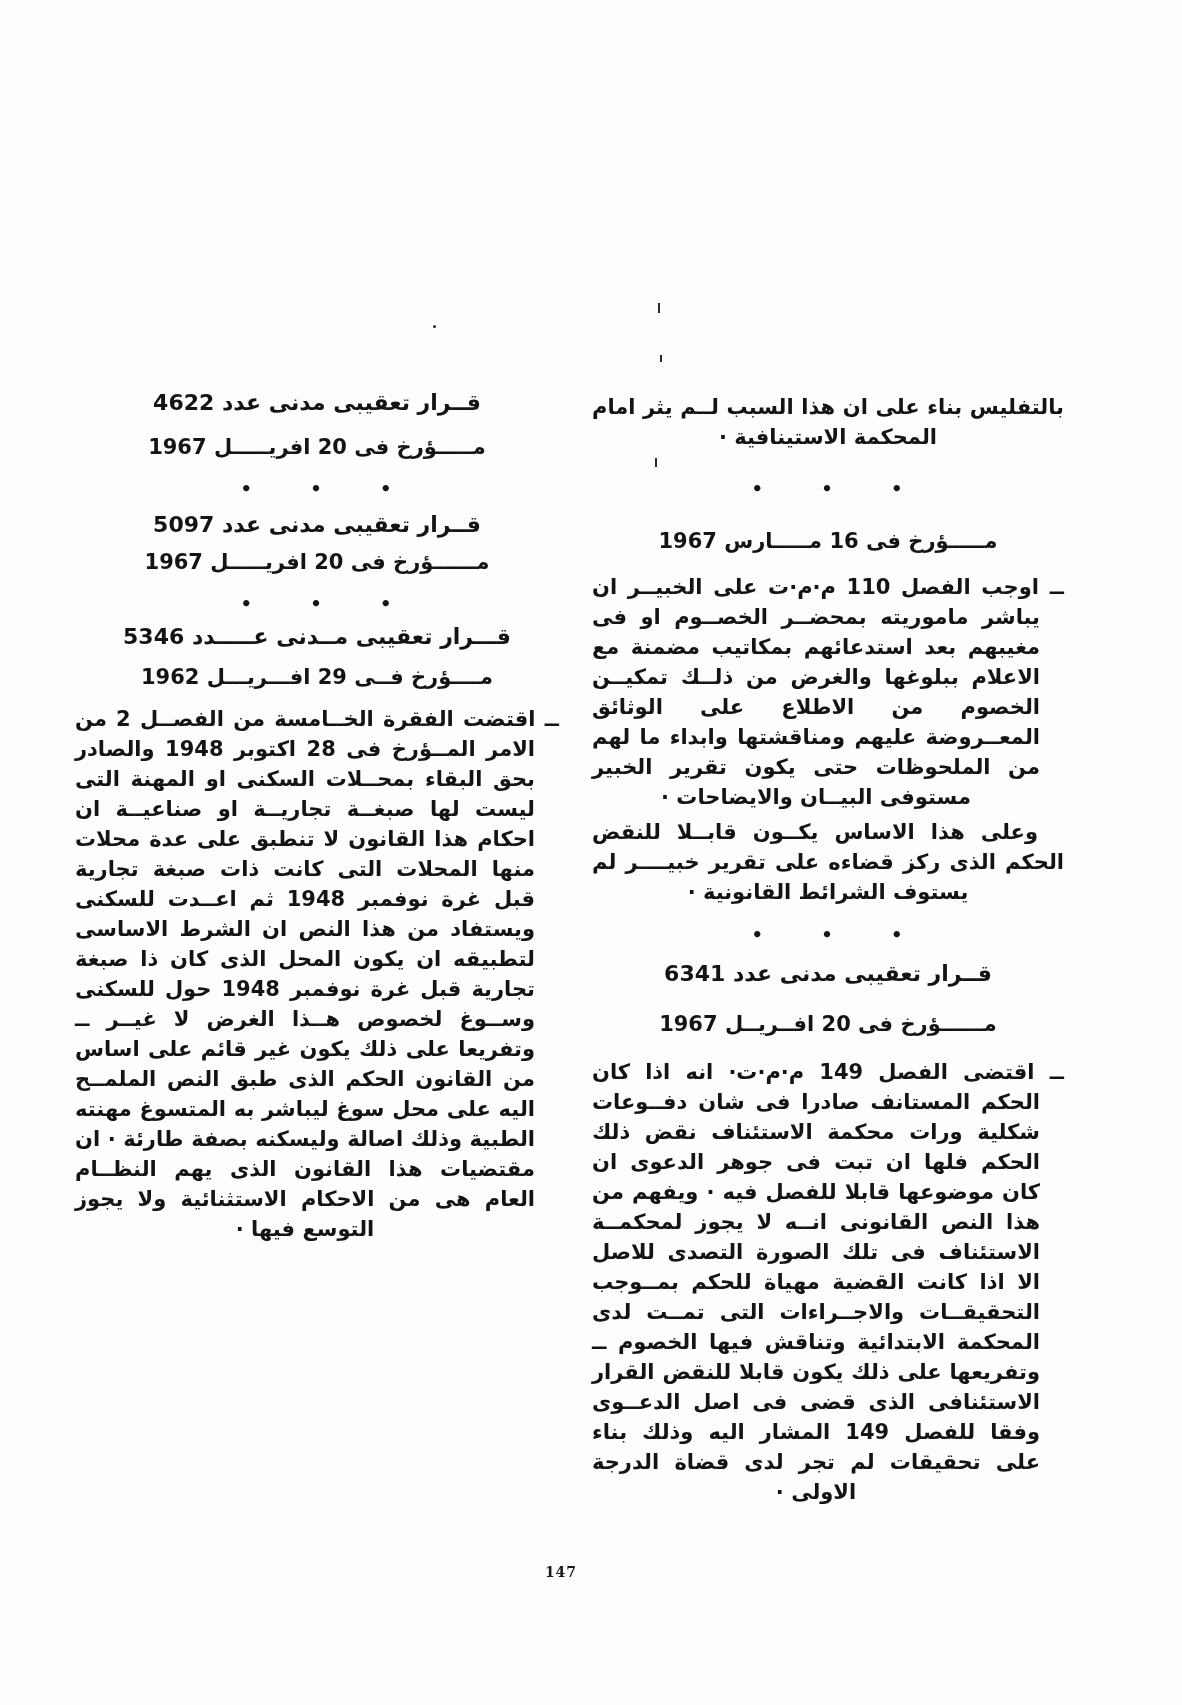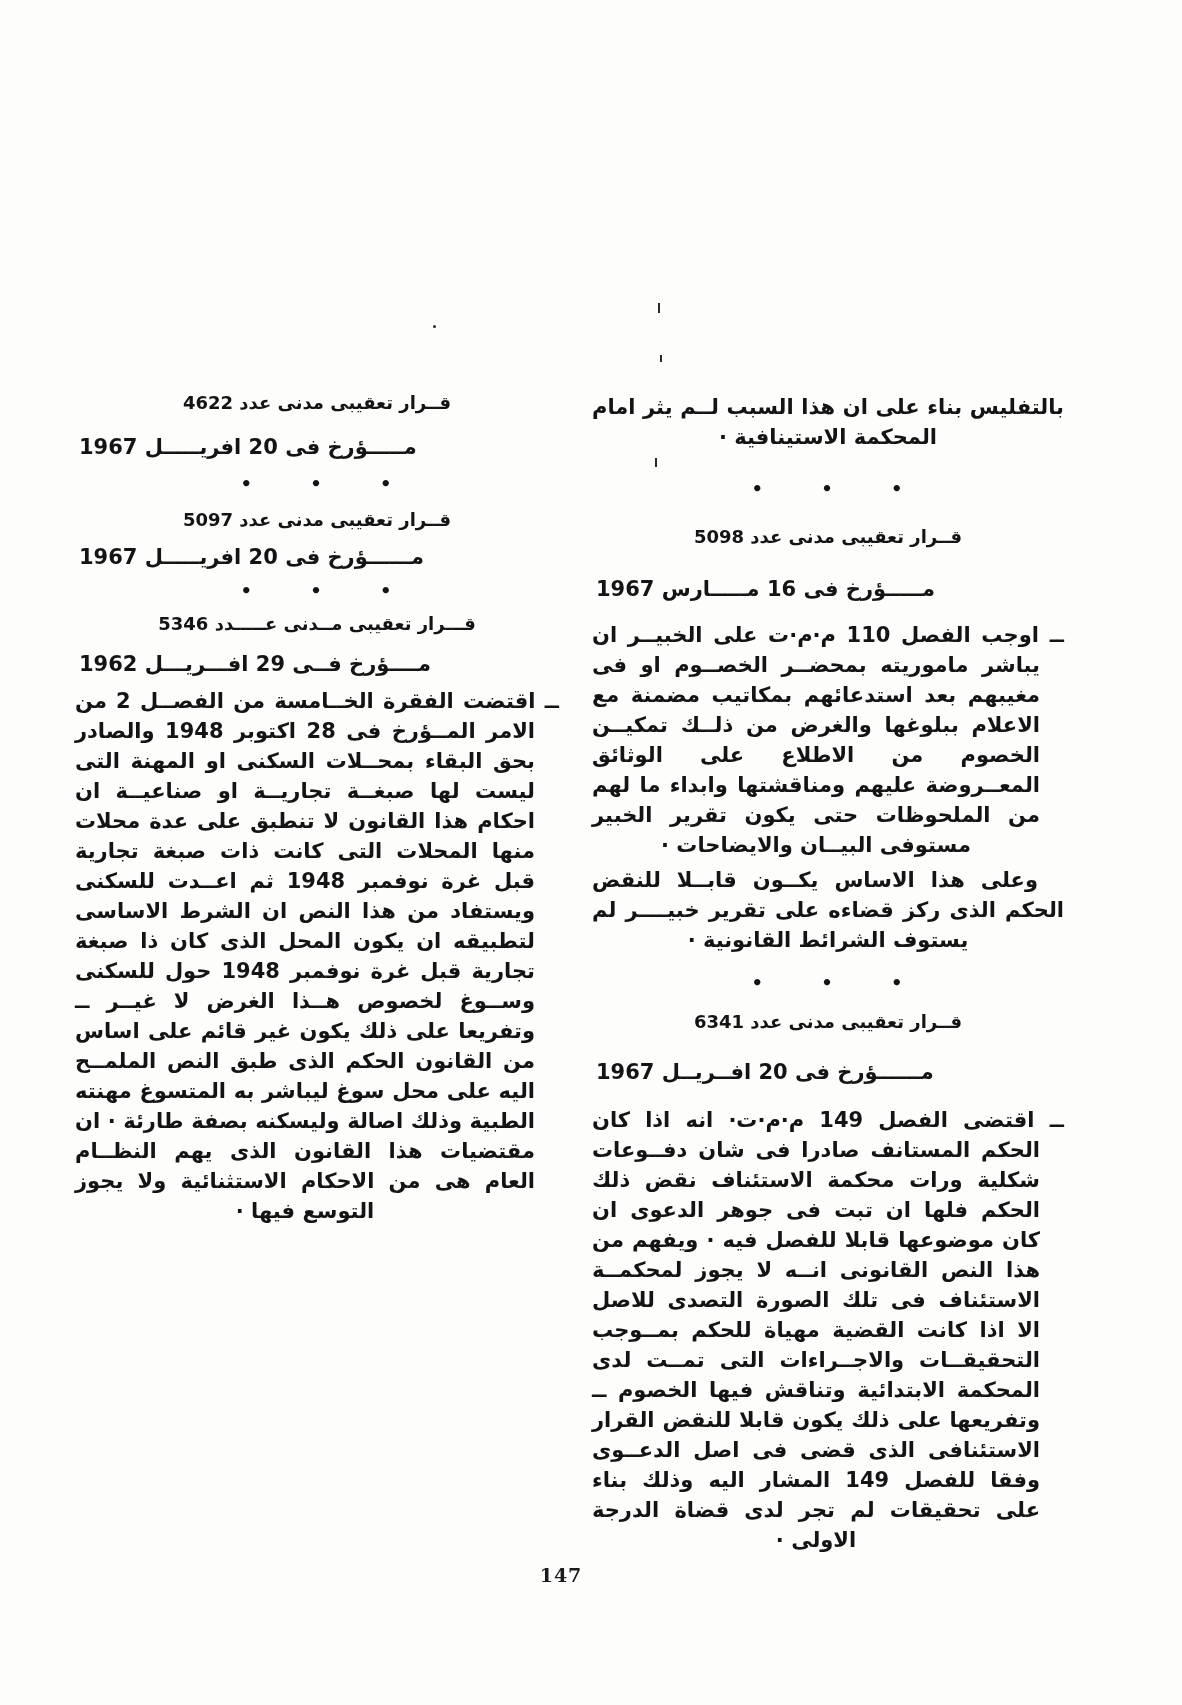--- a/index.html
+++ b/index.html
@@ -15,31 +15,31 @@
     position:absolute;
     direction:rtl;
     font-weight:bold;
     font-size:21px;
     line-height:30px;
   }
   .col-right{left:592px;top:392px;width:472px;}
   .col-left{left:75px;top:388px;width:484px;}
   .title{
     margin:0;
-    font-size:18px;
+    font-size:22px;
     line-height:30px;
     text-align:center;
     font-weight:bold;
     white-space:nowrap;
   }
   .date{
-    margin:4px;
+    margin:12px;
     font-size:21px;
     line-height:30px;
-    text-align:left;
+    text-align:center;
     white-space:nowrap;
   }
   .body{
     margin:0;
     text-align:justify;
     text-align-last:center;
   }
   .dash{padding-right:24px;text-indent:-24px;}
   .indent{text-indent:26px;}
   .sep{
@@ -50,21 +50,21 @@
     word-spacing:48px;
     letter-spacing:2px;
   }
   .page-number{
     position:absolute;
     left:531px;top:1564px;
     width:60px;
     text-align:center;
     font-family:"DejaVu Serif",serif;
     font-weight:bold;
-    font-size:19px;
+    font-size:14px;
     letter-spacing:1px;
     color:#1a1a1a;
   }
   .artifact{position:absolute;background:#2a2a2a;}
   .a1{left:658px;top:303px;width:2px;height:10px;}
   .a2{left:660px;top:355px;width:2px;height:7px;}
   .a3{left:655px;top:458px;width:2px;height:9px;}
   .a4{left:433px;top:325px;width:3px;height:3px;border-radius:50%;}
 </style>
 </head>
@@ -72,21 +72,20 @@
 
 <div class="page">
 
   <div class="col col-right">
 
     <p class="body" style="margin-top:0">بالتفليس بناء على ان هذا السبب لــم يثر امام المحكمة الاستينافية ·</p>
 
     <div class="sep" style="margin-top:22px">• • •</div>
 
     <section>
-      <h2 class="title" style="margin-top:18px">قــرار تعقيبى مدنى عدد 5098</h2>
       <div class="date" style="margin-top:22px">مـــــؤرخ فى 16 مـــــارس 1967</div>
       <p class="body dash" style="margin-top:16px">ــ اوجب الفصل 110 م·م·ت على الخبيــر ان يباشر ماموريته بمحضــر الخصــوم او فى مغيبهم بعد استدعائهم بمكاتيب مضمنة مع الاعلام ببلوغها والغرض من ذلــك تمكيــن الخصوم من الاطلاع على الوثائق المعــروضة عليهم ومناقشتها وابداء ما لهم من الملحوظات حتى يكون تقرير الخبير مستوفى البيــان والايضاحات ·</p>
       <p class="body indent" style="margin-top:5px">وعلى هذا الاساس يكــون قابــلا للنقض الحكم الذى ركز قضاءه على تقرير خبيــــر لم يستوف الشرائط القانونية ·</p>
     </section>
 
     <div class="sep" style="margin-top:13px">• • •</div>
 
     <section>
       <h2 class="title" style="margin-top:9px">قــرار تعقيبى مدنى عدد 6341</h2>
       <div class="date" style="margin-top:20px">مــــــؤرخ فى 20 افــريــل 1967</div>

